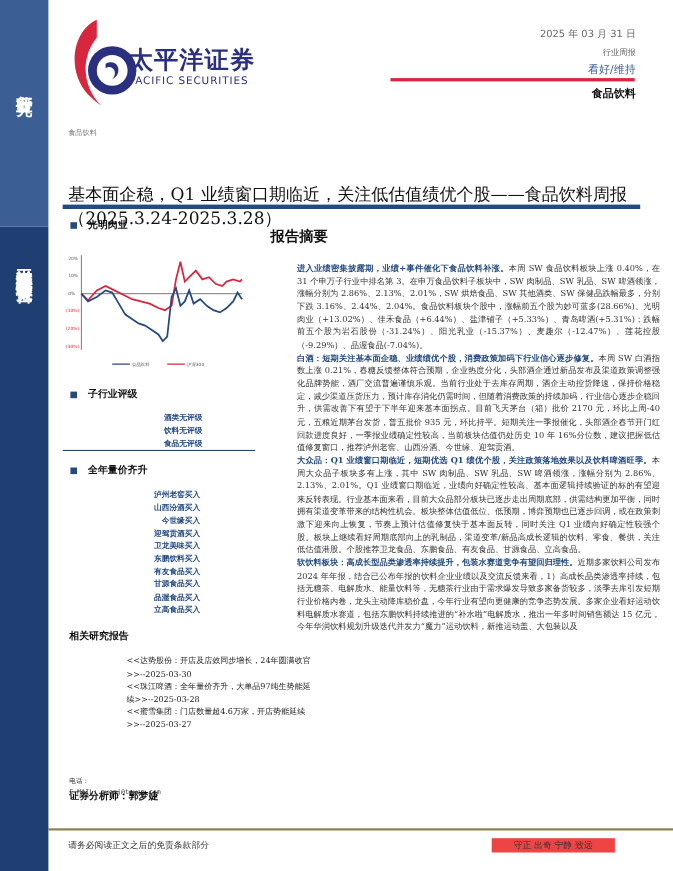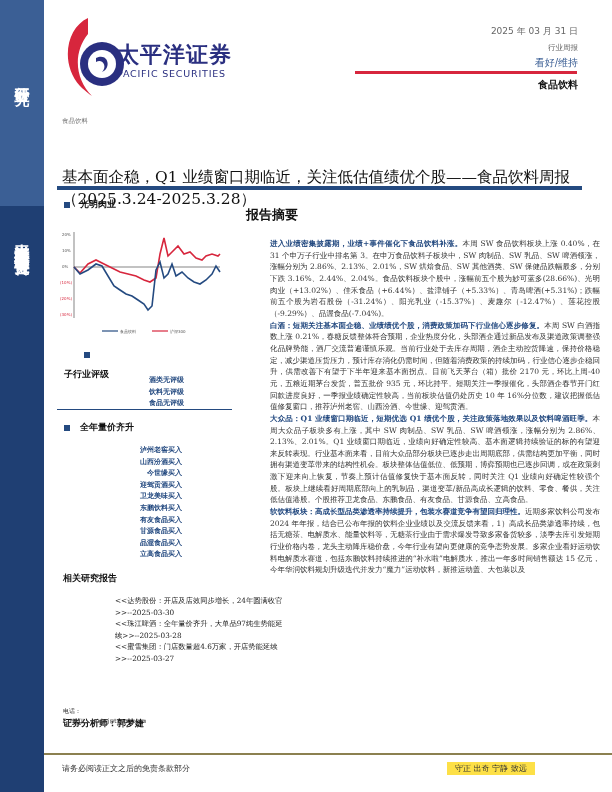--- a/index.html
+++ b/index.html
@@ -44,21 +44,21 @@
 
   
   .abs-title { position:absolute; left:246px; top:206px; font-size:13px; font-weight:bold; color:#111; }
   .abs-body { position:absolute; left:246px; top:238px; width:330px; font-size:7.5px; line-height:11.65px; color:#333; text-align:justify;margin-left:24px; }
   .abs-body p { margin:0; }
   .abs-body .hl { color:#244a80; font-weight:bold; }
 
   
   .foot-line { position:absolute; left:44px; top:753px; width:568px; height:2px; background:#8b8050; }
   .foot-left { position:absolute; left:62px; top:763px; font-size:8px; color:#333; }
-  .foot-right { position:absolute; left:447px; top:762px; font-size:8px; color:#333; background:#fde047; padding:1px 8px; }
+  .foot-right { position:absolute; left:447px; top:762px; font-size:8px; color:#333; background:#ef4444; padding:1px 20px; }
 </style>
 </head>
 <body>
 
 <div class="side-top"></div>
 <div class="side-bottom"></div>
 <div class="side-text t1">行业研究</div>
 <div class="side-text t2">太平洋证券股份有限公司证券研究报告</div>
 
 <svg class="logo" viewBox="0 0 170 84">
@@ -98,21 +98,21 @@
   <polyline fill="none" stroke="#d7263d" stroke-width="1.6" points="14,49 20,55 28,46 36,42 44,46 52,50 60,54 68,56 76,58 84,62 90,64 96,60 100,36 104,20 108,38 112,34 118,28 124,36 130,34 136,40 142,42 146,38 152,36 158,38 160,36"></polyline>
   <polyline fill="none" stroke="#244a80" stroke-width="1.6" points="14,49 20,56 28,52 36,46 42,48 48,58 54,68 60,72 66,76 72,78 78,82 84,86 88,92 92,88 96,52 100,44 104,60 108,56 112,46 116,58 122,54 128,60 134,64 140,66 146,62 152,56 156,48 160,54"></polyline>
   <g font-size="4" font-family="DejaVu Sans, sans-serif">
     <line x1="42" y1="113" x2="58" y2="113" stroke="#244a80" stroke-width="1.2"></line>
     <text x="60" y="114.5" fill="#555">食品饮料</text>
     <line x1="92" y1="113" x2="108" y2="113" stroke="#d7263d" stroke-width="1.2"></line>
     <text x="110" y="114.5" fill="#555">沪深300</text>
   </g>
 </svg>
 
-<div class="sec-head" style="top:352px;flex-direction:column;">
+<div class="sec-head" style="top:352px;">
   <span class="sq"></span>
   <span>子行业评级</span>
 </div>
 <div class="rows" style="top:375px;">
   <div class="r">
       <span class="n">酒类</span>
       <span>无评级</span>
     </div>
   <div class="r">
       <span class="n">饮料</span>

